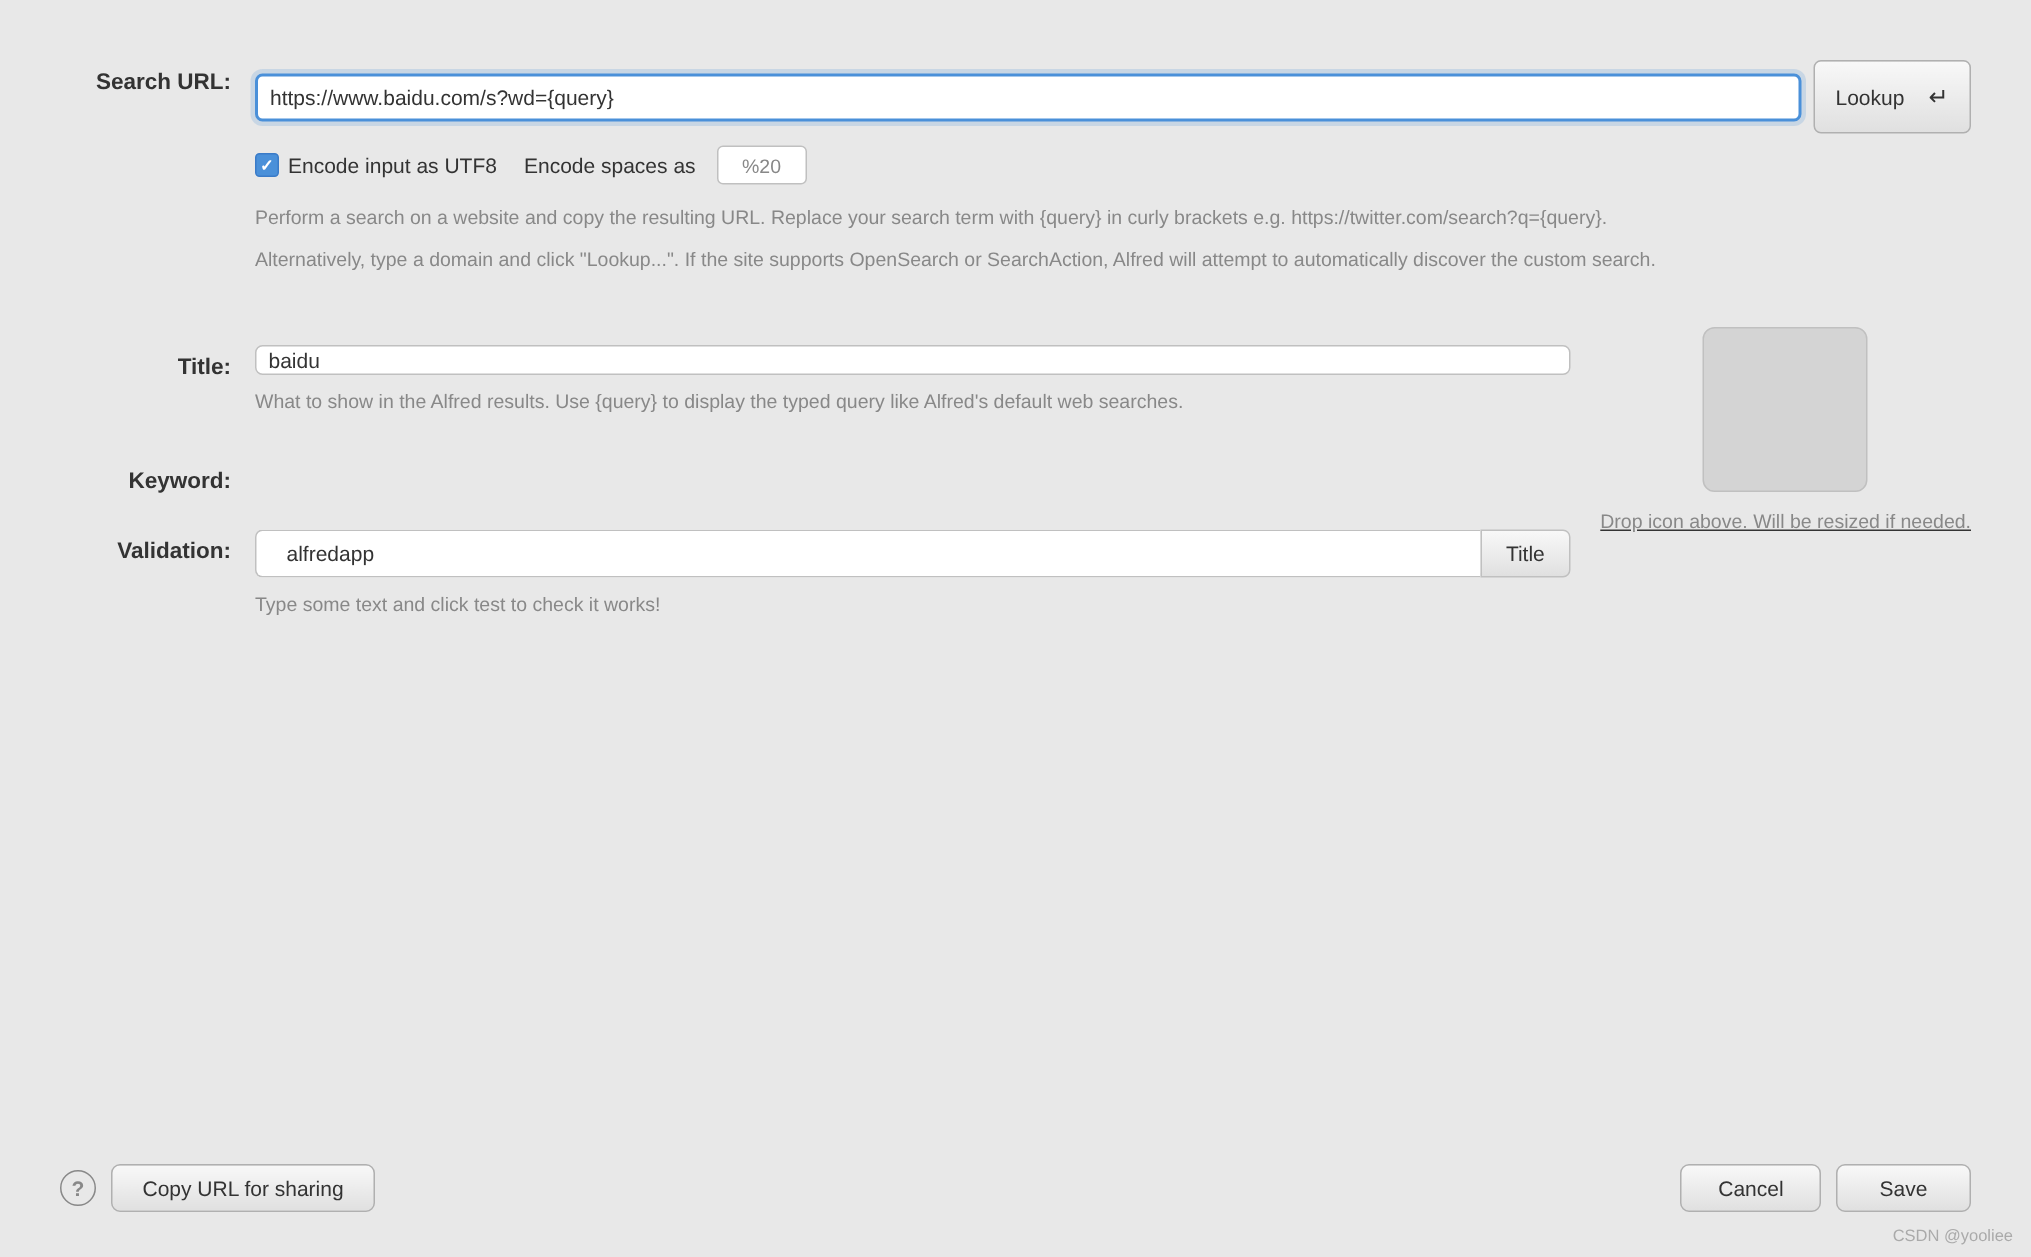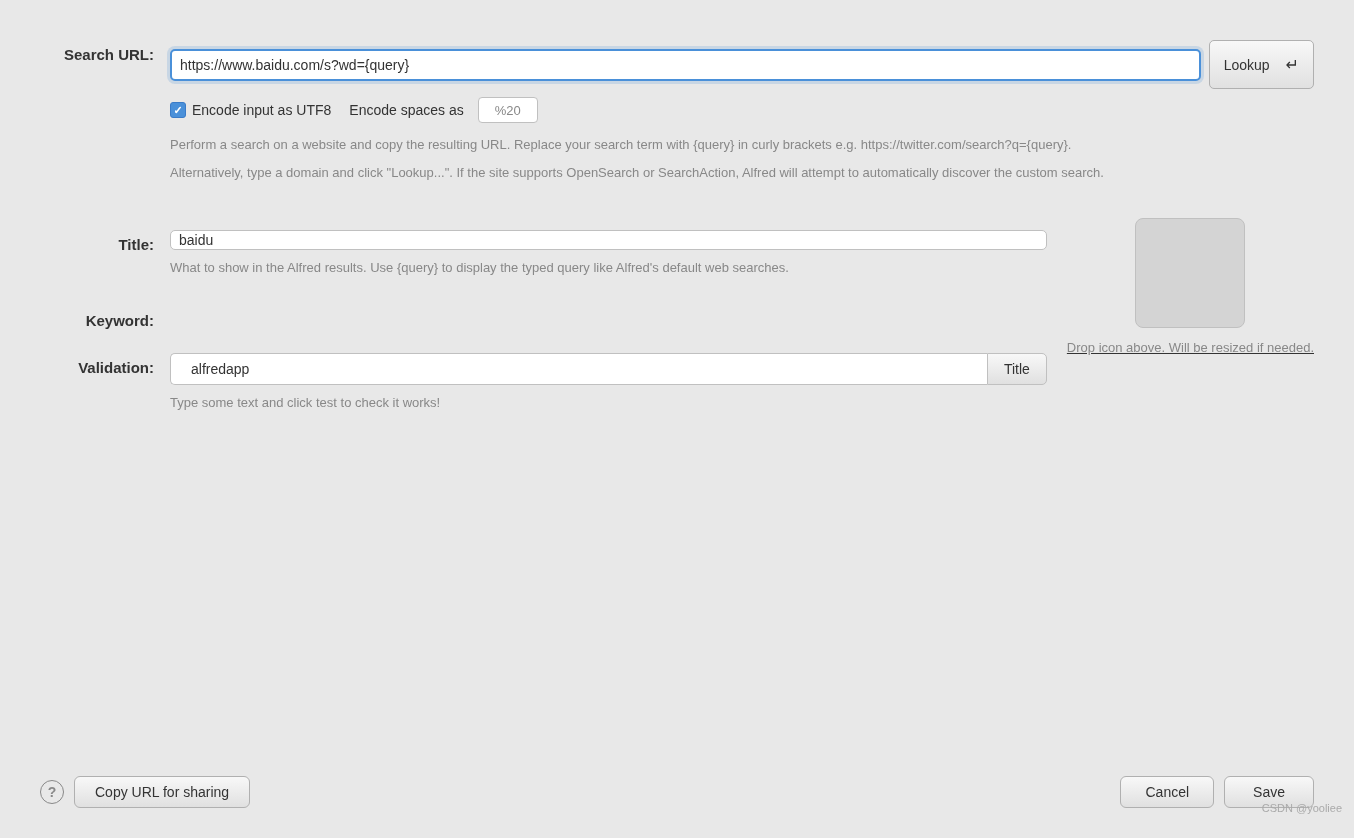--- a/index.html
+++ b/index.html
@@ -306,21 +306,21 @@
       background: linear-gradient(to bottom, #f8f8f8, #e0e0e0);
       border: 1px solid #b0b0b0;
       border-radius: 6px;
       font-size: 14px;
       color: #333;
       cursor: pointer;
     }
 
     .watermark {
       position: absolute;
-      bottom: 24px;
+      bottom: 8px;
       right: 12px;
       font-size: 11px;
       color: #aaa;
     }
 
     .title-content-area {
       flex: 1;
     }
 
     .return-symbol {

